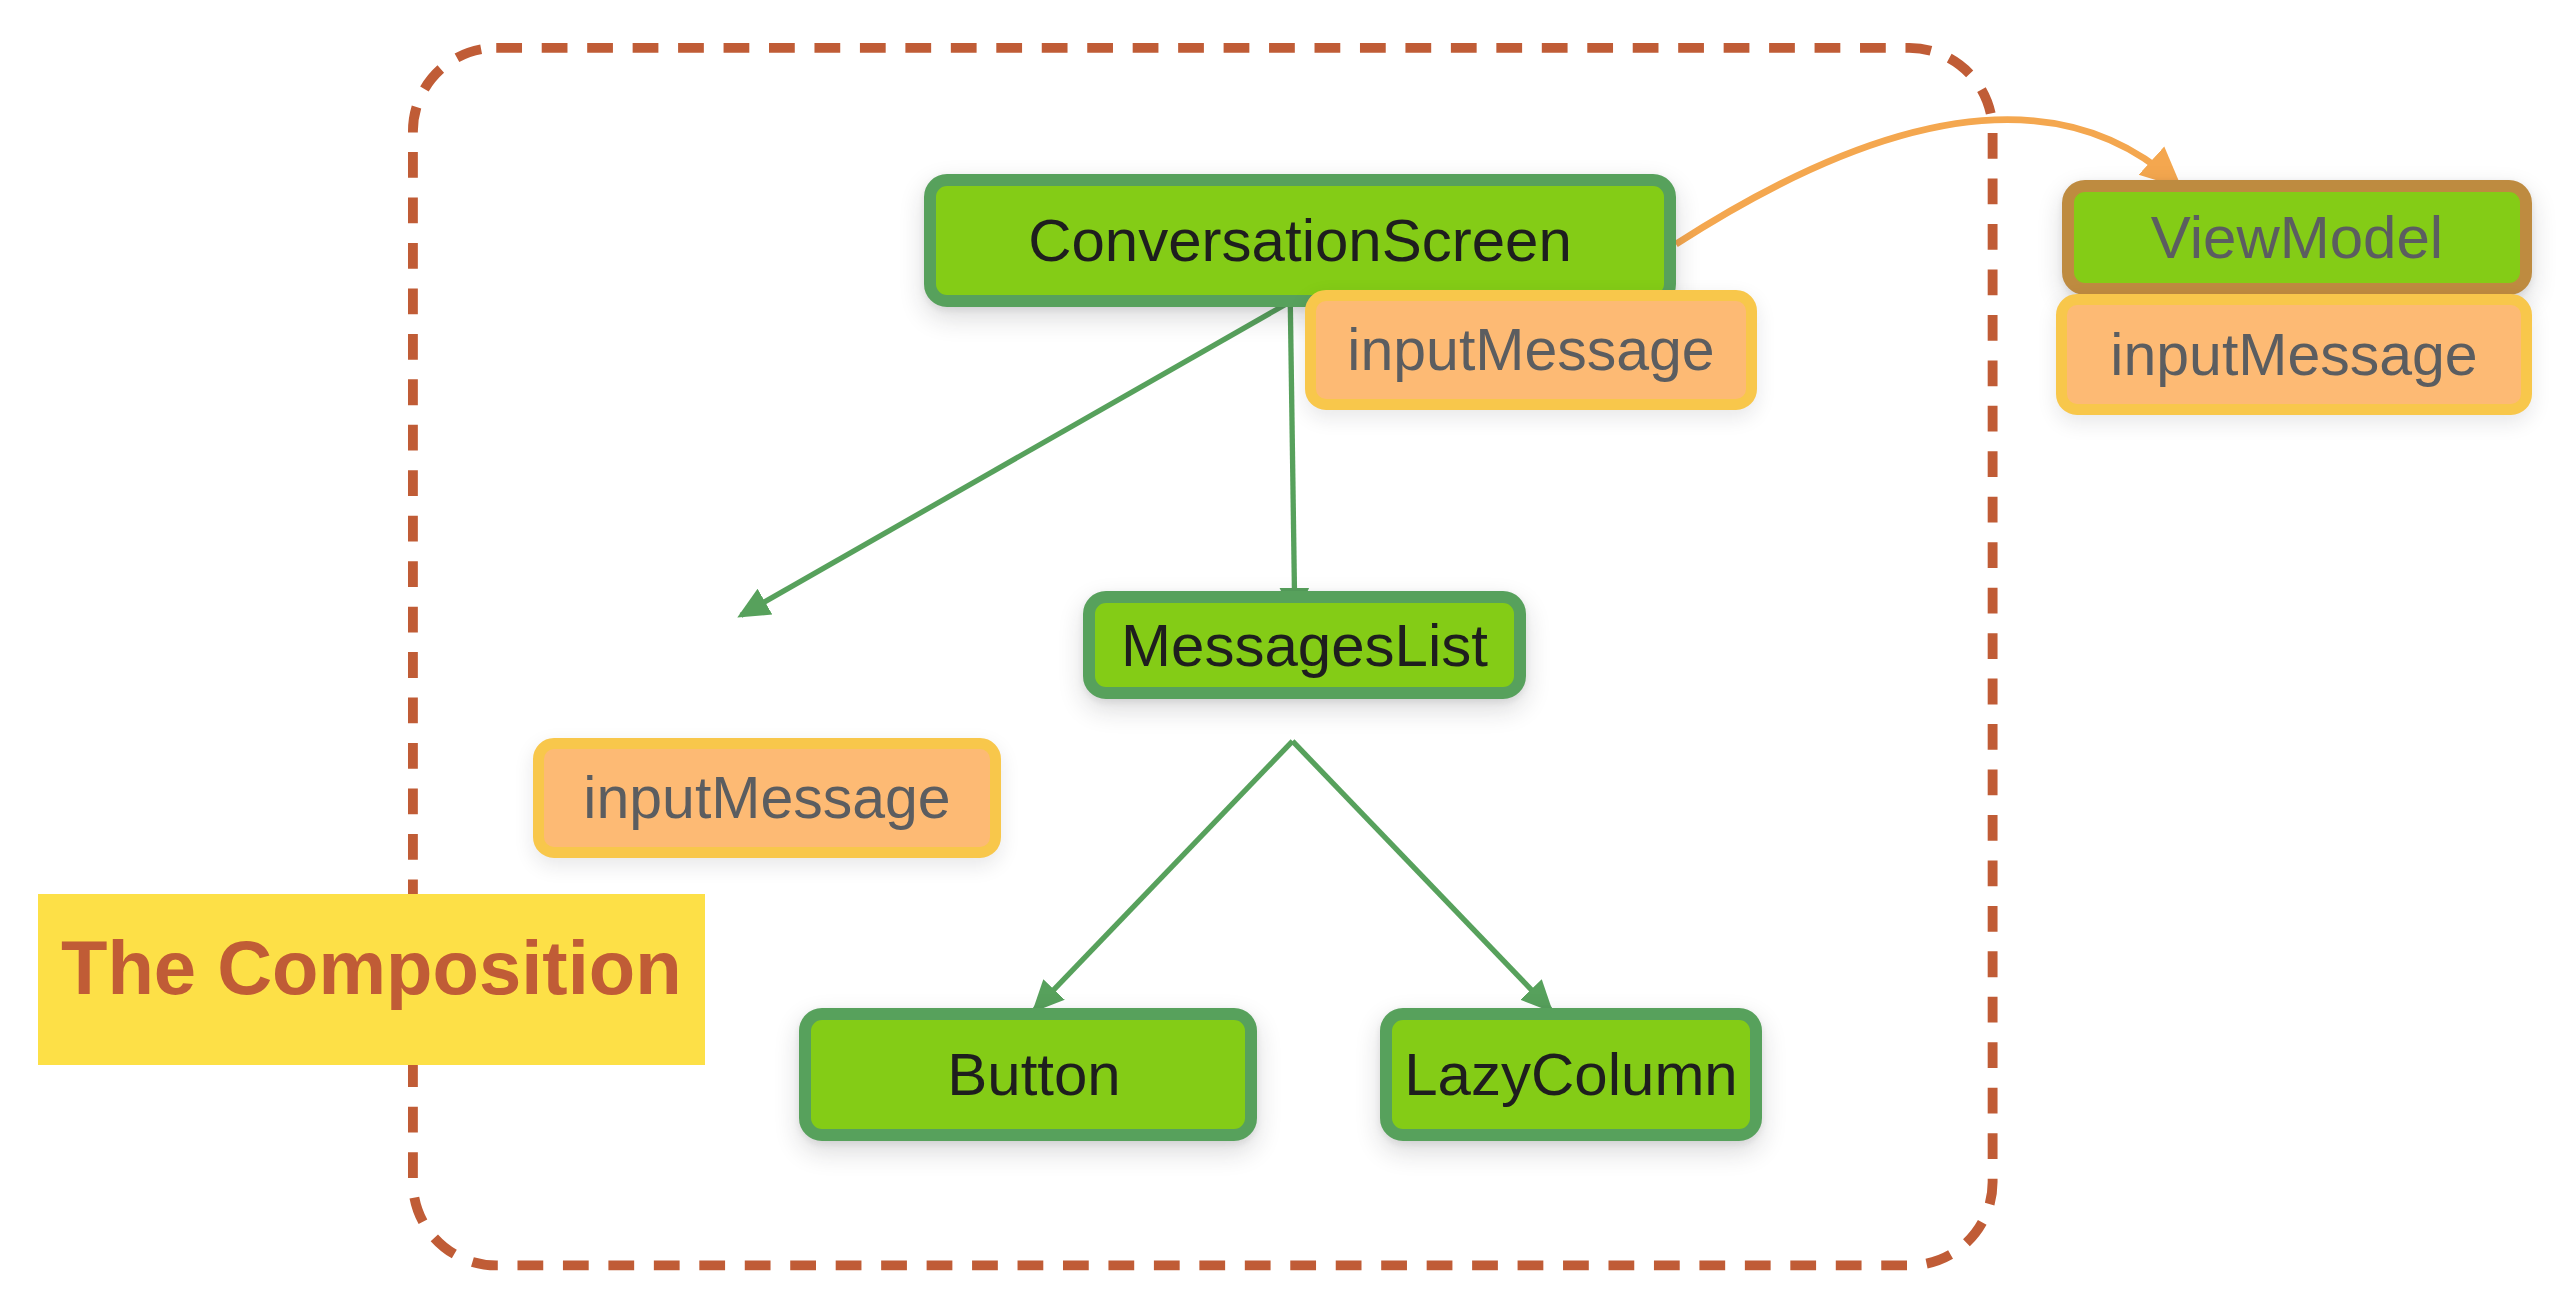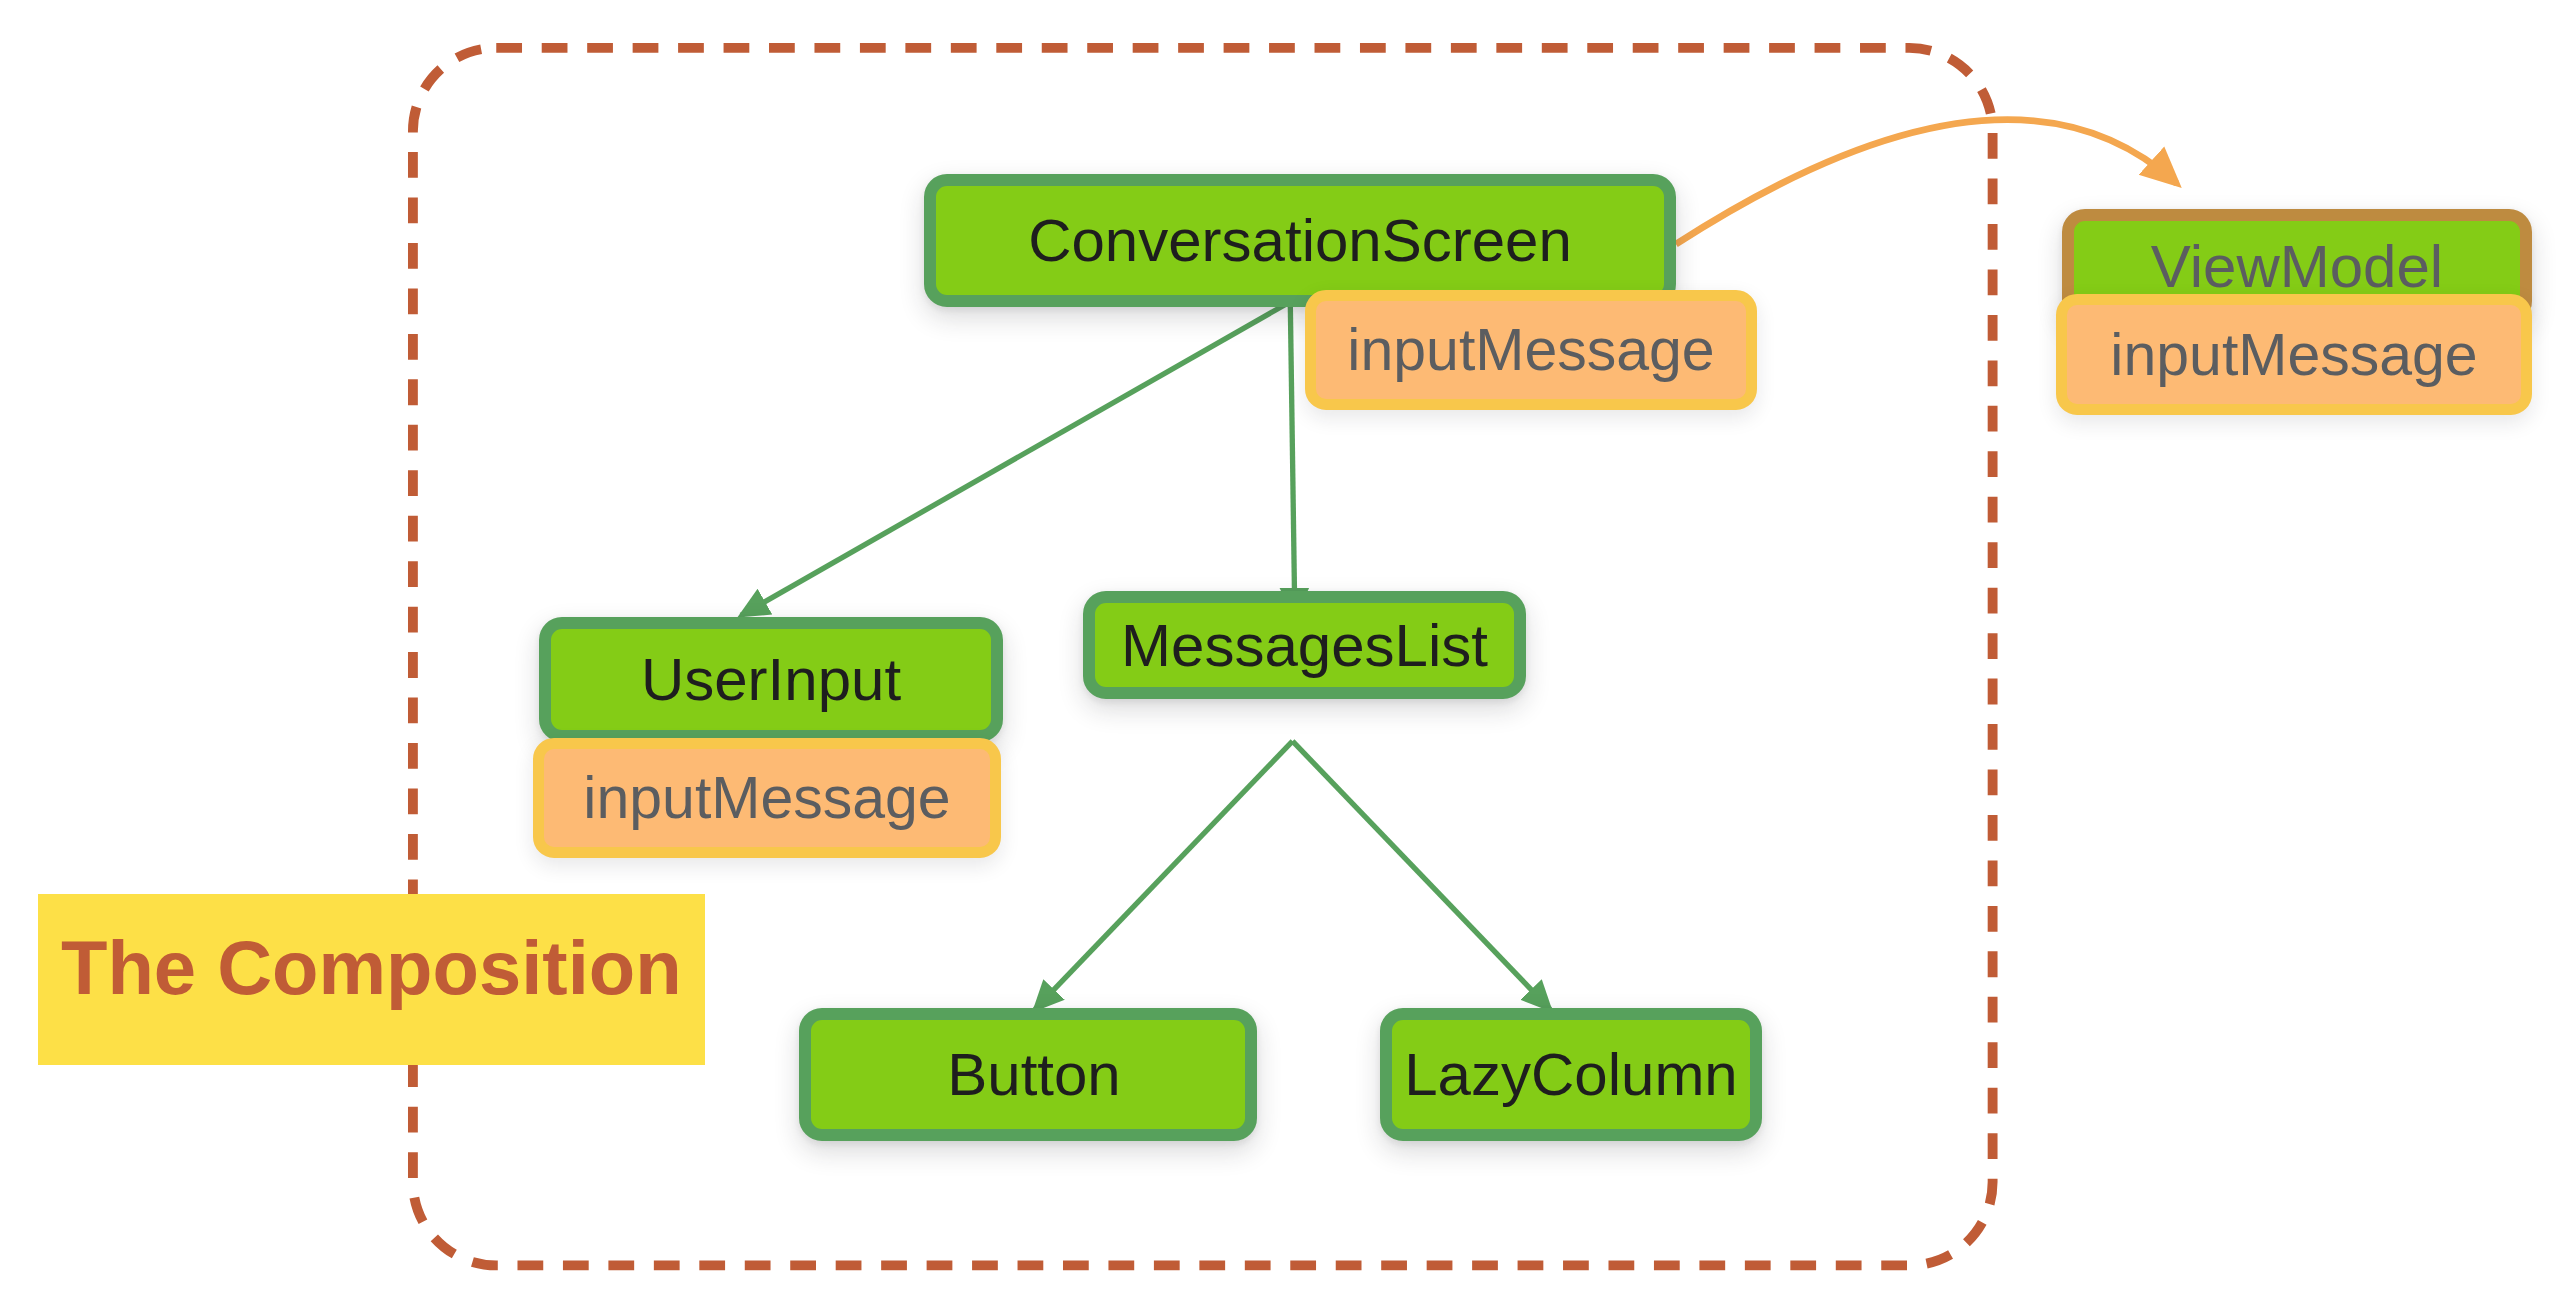--- a/index.html
+++ b/index.html
@@ -35,21 +35,20 @@
     display: flex; align-items: center; justify-content: center;
     font-size: 60px;
     color: var(--label-text);
     white-space: nowrap;
     box-shadow: 0 10.6px 26px rgba(32,33,36,0.16), 0 2.3px 6px rgba(32,33,36,0.08);
     z-index: 2;
   }
   .node.vm {
     border-color: var(--viewmodel-border);
     color: var(--muted-text);
-    margin-top: 29px;
   }
   .badge {
     position: absolute;
     box-sizing: border-box;
     background: #fdba74;
     border: 11.4px solid var(--state-border);
     border-radius: 21px;
     display: flex; align-items: center; justify-content: center;
     font-size: 59px;
     color: var(--muted-text);
@@ -105,23 +104,20 @@
     <path class="edge-orange" d="M2212 322 Q2650 40 2873 242" marker-end="url(#arrowOrange)"></path>
   </svg>
 
   <div class="node n-conversation">
     <span>ConversationScreen</span>
   </div>
   <div class="badge b-conversation">
     <span>inputMessage</span>
   </div>
 
-  <div class="node n-userinput">
-    <span>UserInput</span>
-  </div>
   <div class="badge b-userinput">
     <span>inputMessage</span>
   </div>
 
   <div class="node n-messages">
     <span>MessagesList</span>
   </div>
 
   <div class="node n-button">
     <span>Button</span>

